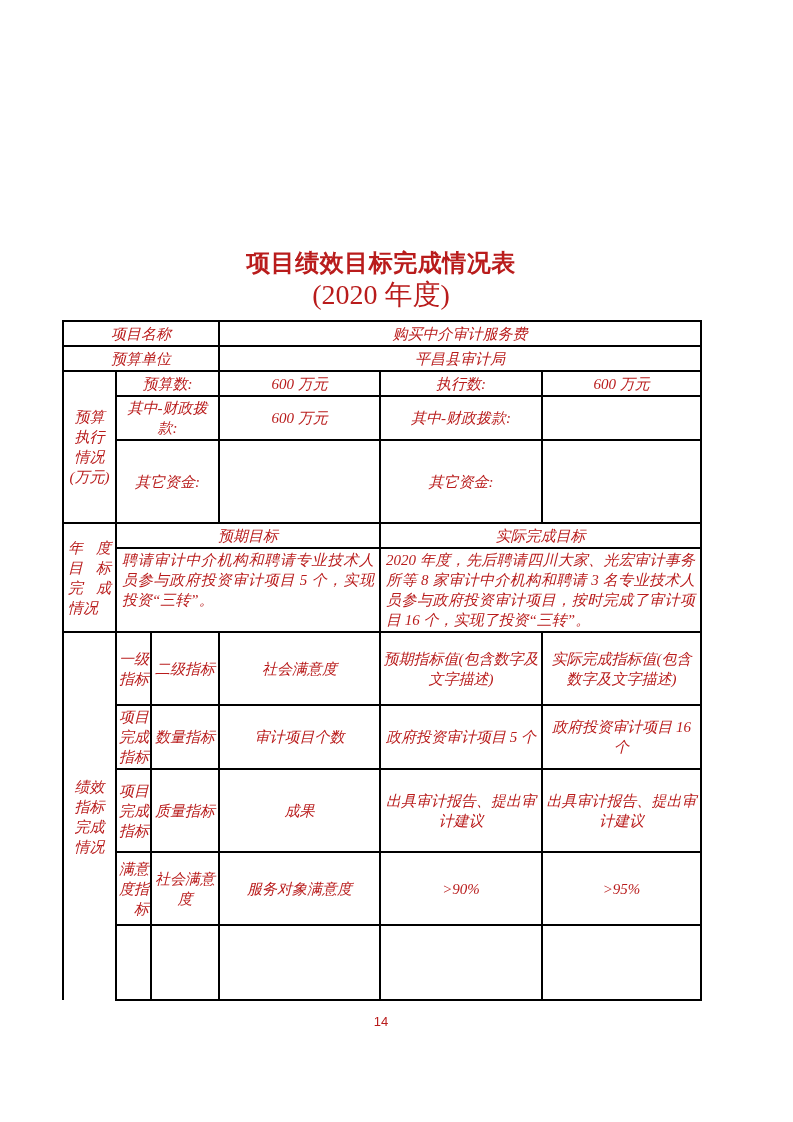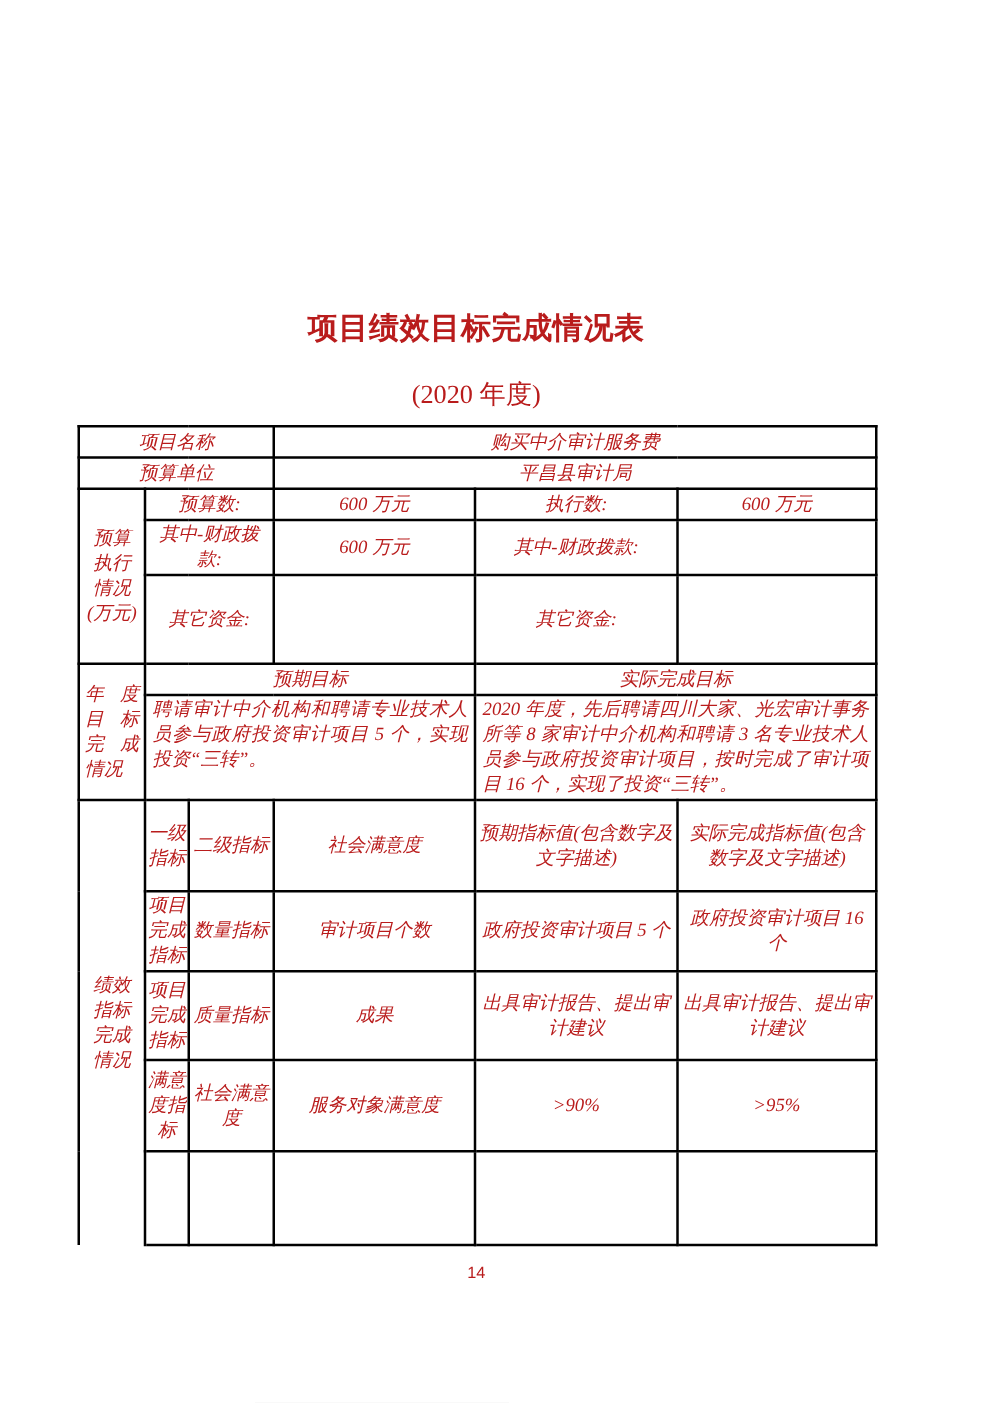--- a/index.html
+++ b/index.html
@@ -24,22 +24,22 @@
   .doc-title {
     margin: 0;
     padding-top: 247px;
     font-size: 24px;
     font-weight: bold;
     text-align: center;
     line-height: 32px;
     letter-spacing: 0.5px;
   }
   .doc-subtitle {
-    margin-top: 22px;
-    font-size: 21px;
+    margin-top: 2px;
+    font-size: 28px;
     text-align: center;
     line-height: 28px;
   }
   table.main {
     margin-top: 11px;
     width: 638px;
     border-collapse: collapse;
     table-layout: fixed;
   }
   td {
@@ -49,39 +49,39 @@
     text-align: center;
     vertical-align: middle;
     padding: 1px 2px;
     word-break: break-all;
     overflow: hidden;
     font-style: italic;
   }
   
   .h25 { height: 25px; }
   .h57 { height: 42px; }
-  .h83 { height: 71px; }
+  .h83 { height: 83px; }
   .h81 { height: 81px; }
   .h73 { height: 73px; }
   .h62 { height: 62px; }
   .h75 { height: 75px; }
   
   .vhead { padding: 0 4px; }
   .vjust { padding: 0 4px; text-align: justify; text-justify: inter-character; }
   
   .para {
     text-align: justify;
     text-justify: inter-ideograph;
     vertical-align: top;
     padding: 1px 5px;
   }
   
   .lbl { padding: 1px 4px; }
   
-  .tight { padding: 1px 1px; }
+  .tight { padding: 1px 1px; text-align: right; }
   
   .nb { border-bottom: none; }
   .page-num {
     margin-top: 13px;
     text-align: center;
     font-size: 13px;
     font-family: "Liberation Sans", "DejaVu Sans", sans-serif;
   }
 </style>
 </head>

